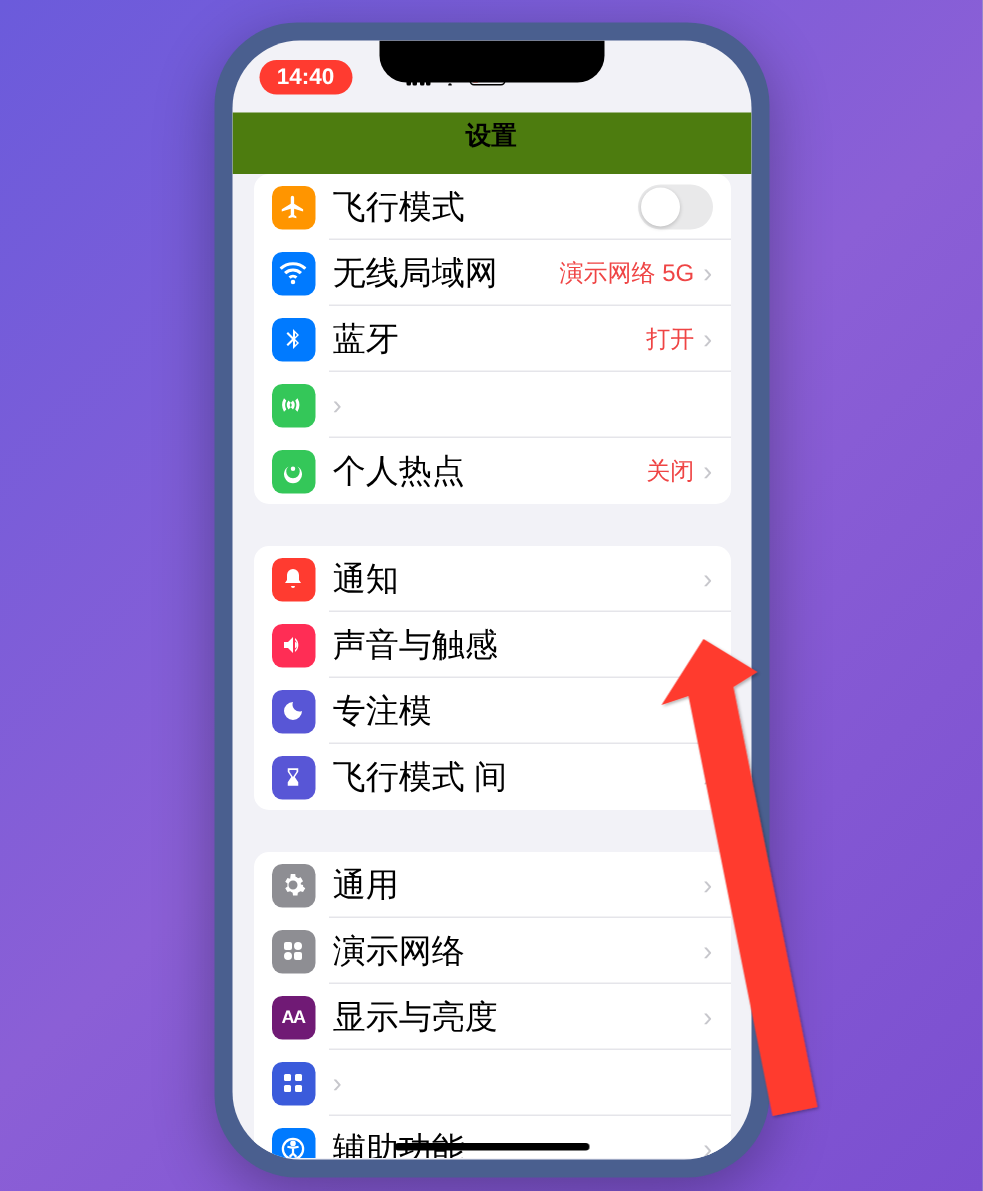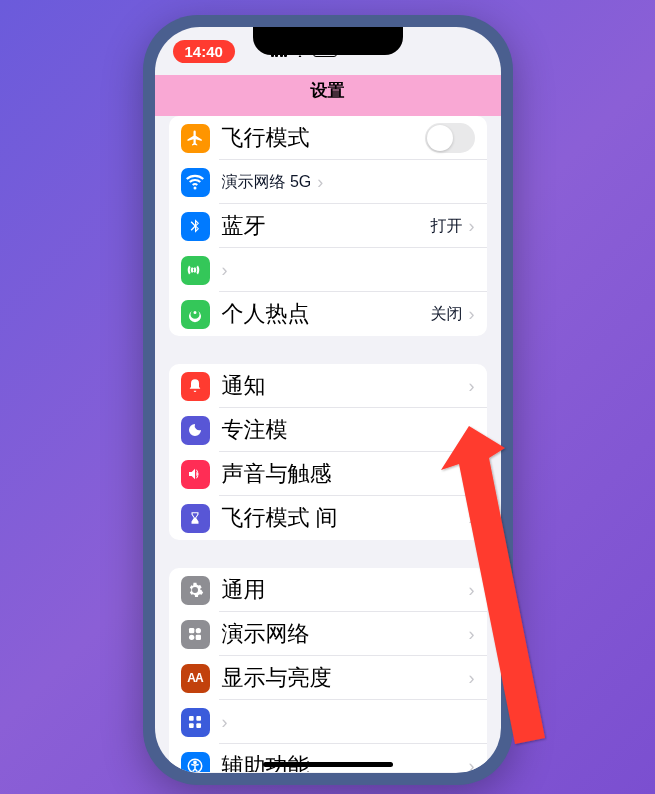--- a/index.html
+++ b/index.html
@@ -76,21 +76,21 @@
     border: 1px solid #000; border-radius: 3px;
     position: relative; display: flex; align-items: center; padding: 1px;
   }
   .battery::after { content:''; position:absolute; right:-3px; top:3px; width:2px; height:5px; background:#000; border-radius:0 1px 1px 0;}
   .battery-level { width: 18%; height: 100%; background: #ff3b30; border-radius: 1px; }
   .header {
     text-align: center;
     font-size: 17px;
     font-weight: 600;
     padding: 4px 0 14px;
-    background: #f9a8d4;
+    background: #4d7c0f;
   }
   .scroll-area { overflow-y: auto; height: calc(100% - 90px); }
   .group {
     background: #fff;
     margin: 0 14px 28px;
     border-radius: 10px;
     overflow: hidden;
   }
   .group:first-of-type { margin-top: 0; }
   .row {
@@ -110,21 +110,21 @@
   .icon-box {
     width: 29px; height: 29px;
     border-radius: 7px;
     display: flex;
     align-items: center; justify-content: center;
     margin-right: 12px;
     color: #fff;
     flex-shrink: 0;
   }
   .row-label { flex: 1; font-size: 22px; color: #000; }
-  .row-value { font-size: 16px; color: #0f172a; margin-right: 6px;}
+  .row-value { font-size: 16px; color: #ef4444; margin-right: 6px;}
   .chevron { color: #c7c7cc; font-size: 18px; font-weight: 300; }
   .toggle {
     width: 50px; height: 30px;
     background: #e9e9ea; border-radius: 15px;
     position: relative;
   }
   .toggle::after {
     content:''; position:absolute; left:2px; top:2px;
     width:26px; height:26px; background:#fff; border-radius:50%;
     box-shadow: 0 1px 3px rgba(0,0,0,0.2);
@@ -179,20 +179,21 @@
           </div>
           <div class="row-label">飞行模式</div>
           <div class="toggle"></div>
         </div>
         <div class="row">
           <div class="icon-box" style="background:#007aff">
             <svg width="18" height="18" viewBox="0 0 24 24" fill="#fff">
                 <path d="M12 18a2 2 0 100 4 2 2 0 000-4zm-4-3a6 6 0 018 0l-2 2a3 3 0 00-4 0zm-4-4a12 12 0 0116 0l-2 2a9 9 0 00-12 0zM0 7a18 18 0 0124 0l-2 2a15 15 0 00-20 0z"></path>
               </svg>
           </div>
+          <div class="row-label">无线局域网</div>
           <div class="row-value">演示网络 5G</div>
           <div class="chevron">›</div>
         </div>
         <div class="row">
           <div class="icon-box" style="background:#007aff">
             <svg width="16" height="16" viewBox="0 0 24 24" fill="#fff">
                 <path d="M12 2v8L7 5 5.5 6.5 11 12l-5.5 5.5L7 19l5-5v8l6-6-4-4 4-4zm2 4l2 2-2 2zm0 8l2 2-2 2z"></path>
               </svg>
           </div>
           <div class="row-label">蓝牙</div>
@@ -223,35 +224,35 @@
         <div class="row">
           <div class="icon-box" style="background:#ff3b30">
             <svg width="16" height="16" viewBox="0 0 24 24" fill="#fff">
                 <path d="M12 2a6 6 0 00-6 6v5l-2 3h16l-2-3V8a6 6 0 00-6-6zm-2 17a2 2 0 004 0z"></path>
               </svg>
           </div>
           <div class="row-label">通知</div>
           <div class="chevron">›</div>
         </div>
         <div class="row">
+          <div class="icon-box" style="background:#ff2d55">
+            <svg width="16" height="16" viewBox="0 0 24 24" fill="#fff">
+                <path d="M3 9v6h4l5 5V4L7 9zm13 3a4 4 0 00-2-3.5v7A4 4 0 0016 12zm-2-7v2a7 7 0 010 10v2a9 9 0 000-14z"></path>
+              </svg>
+          </div>
+          <div class="row-label">声音与触感</div>
+          <div class="chevron">›</div>
+        </div>
+        <div class="row">
           <div class="icon-box" style="background:#5856d6">
             <svg width="16" height="16" viewBox="0 0 24 24" fill="#fff">
                 <path d="M12 3a9 9 0 109 9 7 7 0 01-9-9z"></path>
               </svg>
           </div>
           <div class="row-label">专注模</div>
-          <div class="chevron">›</div>
-        </div>
-        <div class="row">
-          <div class="icon-box" style="background:#ff2d55">
-            <svg width="16" height="16" viewBox="0 0 24 24" fill="#fff">
-                <path d="M3 9v6h4l5 5V4L7 9zm13 3a4 4 0 00-2-3.5v7A4 4 0 0016 12zm-2-7v2a7 7 0 010 10v2a9 9 0 000-14z"></path>
-              </svg>
-          </div>
-          <div class="row-label">声音与触感</div>
           <div class="chevron">›</div>
         </div>
         <div class="row">
           <div class="icon-box" style="background:#5856d6">
             <svg width="14" height="16" viewBox="0 0 24 24" fill="#fff">
                 <path d="M6 2h12v4l-4 6 4 6v4H6v-4l4-6-4-6zm2 2v2l4 6 4-6V4z"></path>
               </svg>
           </div>
           <div class="row-label">飞行模式    间</div>
           <div class="chevron">›</div>
@@ -274,21 +275,21 @@
                 <rect x="3" y="3" width="8" height="8" rx="2"></rect>
                 <rect x="13" y="3" width="8" height="8" rx="4"></rect>
                 <rect x="3" y="13" width="8" height="8" rx="4"></rect>
                 <rect x="13" y="13" width="8" height="8" rx="2"></rect>
               </svg>
           </div>
           <div class="row-label">演示网络</div>
           <div class="chevron">›</div>
         </div>
         <div class="row">
-          <div class="icon-box" style="background:#c2410c">
+          <div class="icon-box" style="background:#701a75">
             <span style="font-size:12px;font-weight:700;letter-spacing:-1px">AA</span>
           </div>
           <div class="row-label">显示与亮度</div>
           <div class="chevron">›</div>
         </div>
         <div class="row">
           <div class="icon-box" style="background:#3b5bdb">
             <svg width="16" height="16" viewBox="0 0 24 24" fill="#fff">
                 <rect x="3" y="3" width="7" height="7" rx="1.5"></rect>
                 <rect x="14" y="3" width="7" height="7" rx="1.5"></rect>

